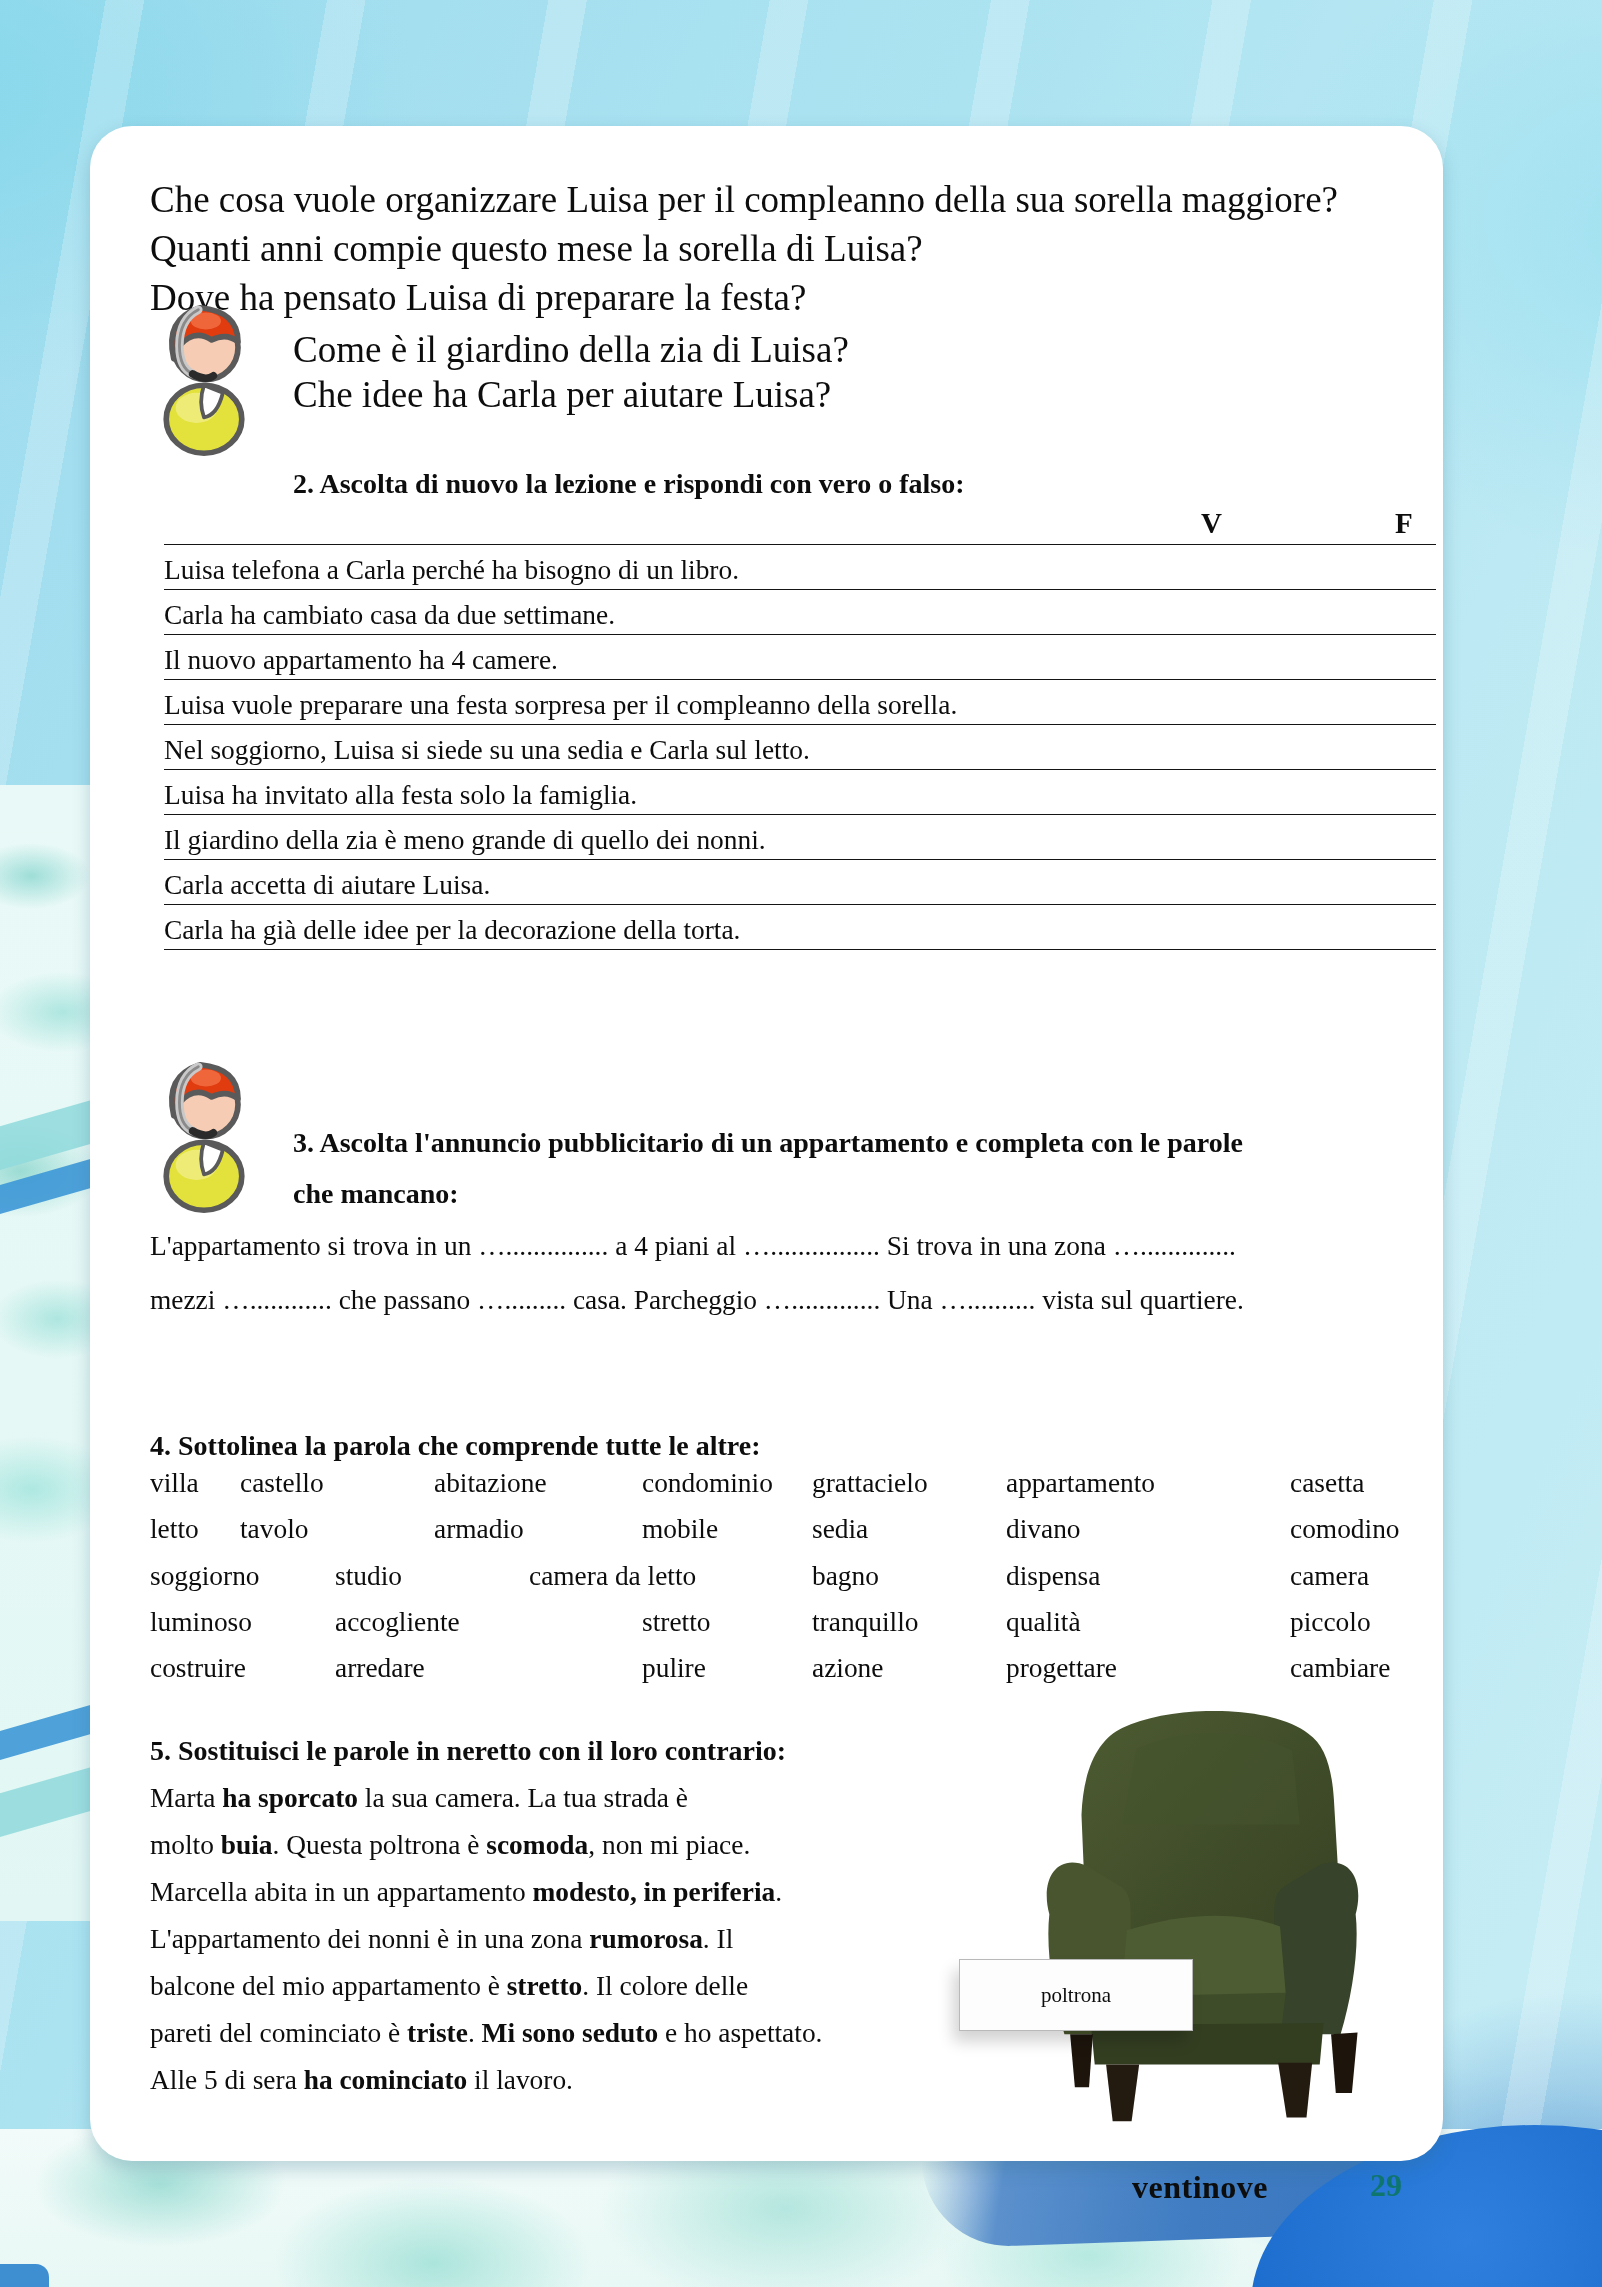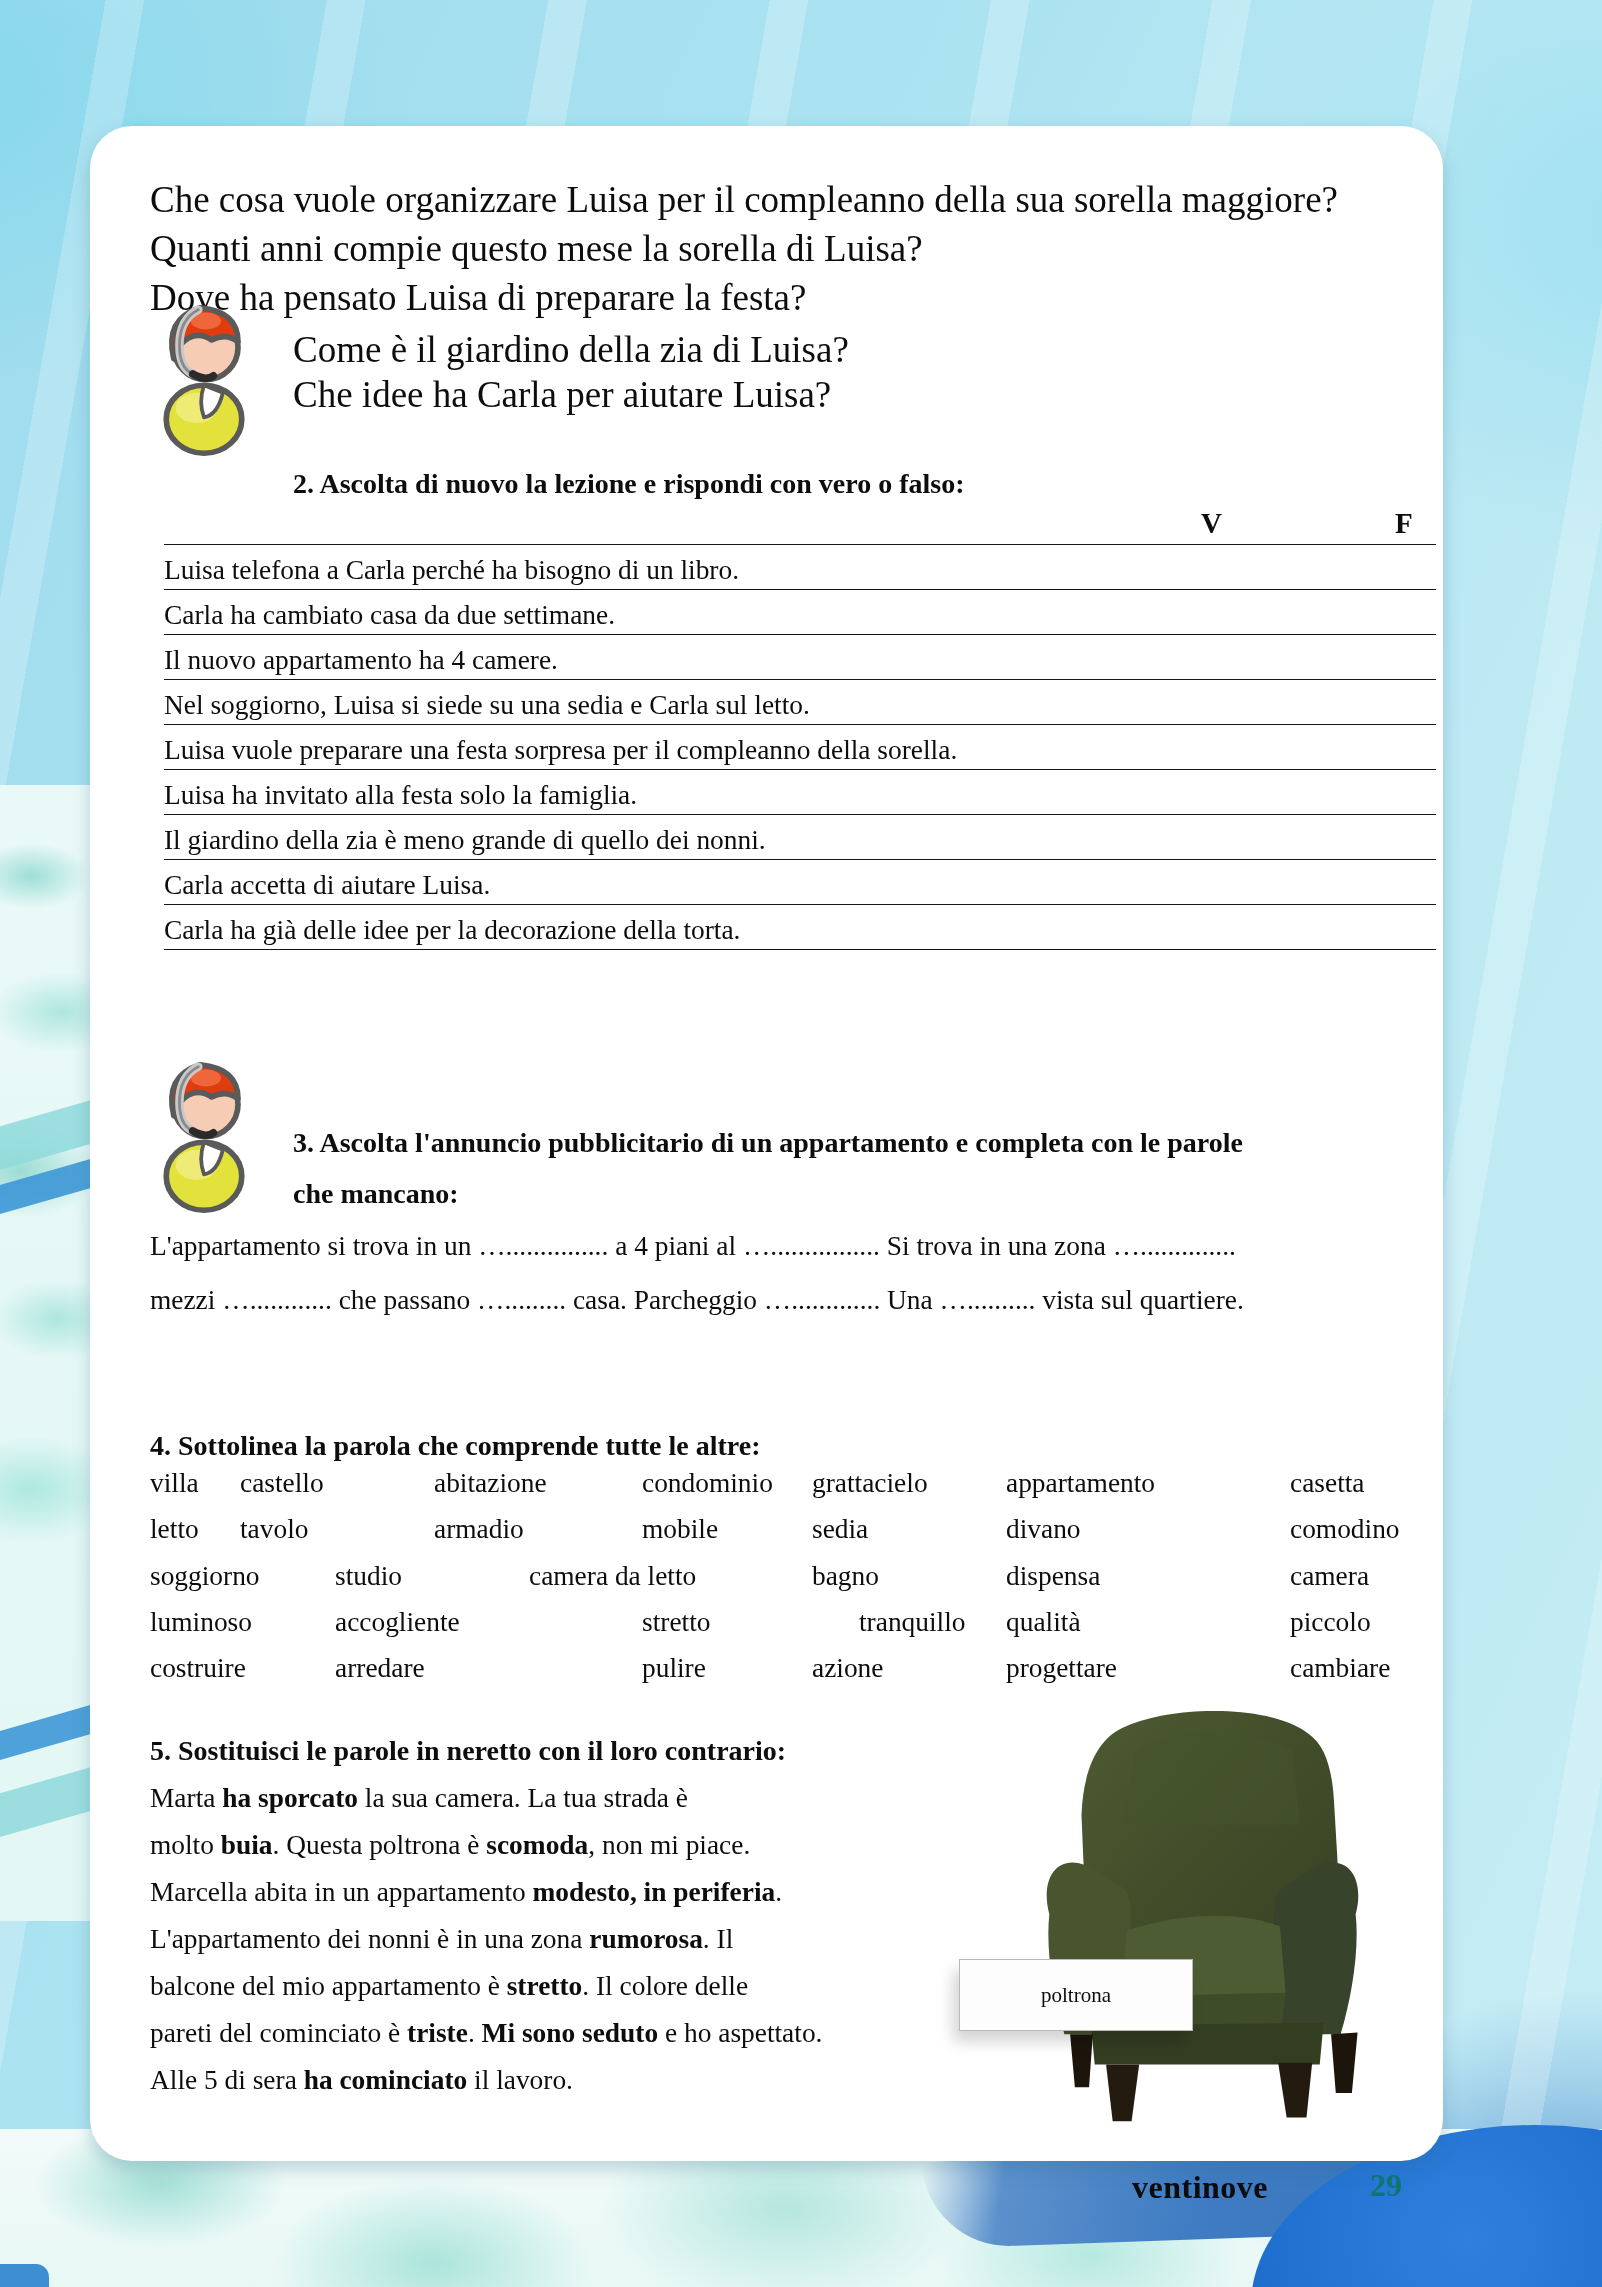--- a/index.html
+++ b/index.html
@@ -185,24 +185,24 @@
         <div class="statement-row">
           <span>Luisa telefona a Carla perché ha bisogno di un libro.</span>
         </div>
         <div class="statement-row">
           <span>Carla ha cambiato casa da due settimane.</span>
         </div>
         <div class="statement-row">
           <span>Il nuovo appartamento ha 4 camere.</span>
         </div>
         <div class="statement-row">
+          <span>Luisa vuole preparare una festa sorpresa per il compleanno della sorella.</span>
+        </div>
+        <div class="statement-row">
           <span>Nel soggiorno, Luisa si siede su una sedia e Carla sul letto.</span>
-        </div>
-        <div class="statement-row">
-          <span>Luisa vuole preparare una festa sorpresa per il compleanno della sorella.</span>
         </div>
         <div class="statement-row">
           <span>Luisa ha invitato alla festa solo la famiglia.</span>
         </div>
         <div class="statement-row">
           <span>Il giardino della zia è meno grande di quello dei nonni.</span>
         </div>
         <div class="statement-row">
           <span>Carla accetta di aiutare Luisa.</span>
         </div>
@@ -250,21 +250,21 @@
         <span style="left: 1140px; top: 46px;">comodino</span>
         <span style="left: 0px; top: 93px;">soggiorno</span>
         <span style="left: 185px; top: 93px;">studio</span>
         <span style="left: 379px; top: 93px;">camera da letto</span>
         <span style="left: 662px; top: 93px;">bagno</span>
         <span style="left: 856px; top: 93px;">dispensa</span>
         <span style="left: 1140px; top: 93px;">camera</span>
         <span style="left: 0px; top: 139px;">luminoso</span>
         <span style="left: 185px; top: 139px;">accogliente</span>
         <span style="left: 492px; top: 139px;">stretto</span>
-        <span style="left: 662px; top: 139px; margin-left: 47px;">tranquillo</span>
+        <span style="left: 662px; top: 139px;">tranquillo</span>
         <span style="left: 856px; top: 139px;">qualità</span>
         <span style="left: 1140px; top: 139px;">piccolo</span>
         <span style="left: 0px; top: 185px;">costruire</span>
         <span style="left: 185px; top: 185px;">arredare</span>
         <span style="left: 492px; top: 185px;">pulire</span>
         <span style="left: 662px; top: 185px;">azione</span>
         <span style="left: 856px; top: 185px;">progettare</span>
         <span style="left: 1140px; top: 185px;">cambiare</span>
       </div>
 

